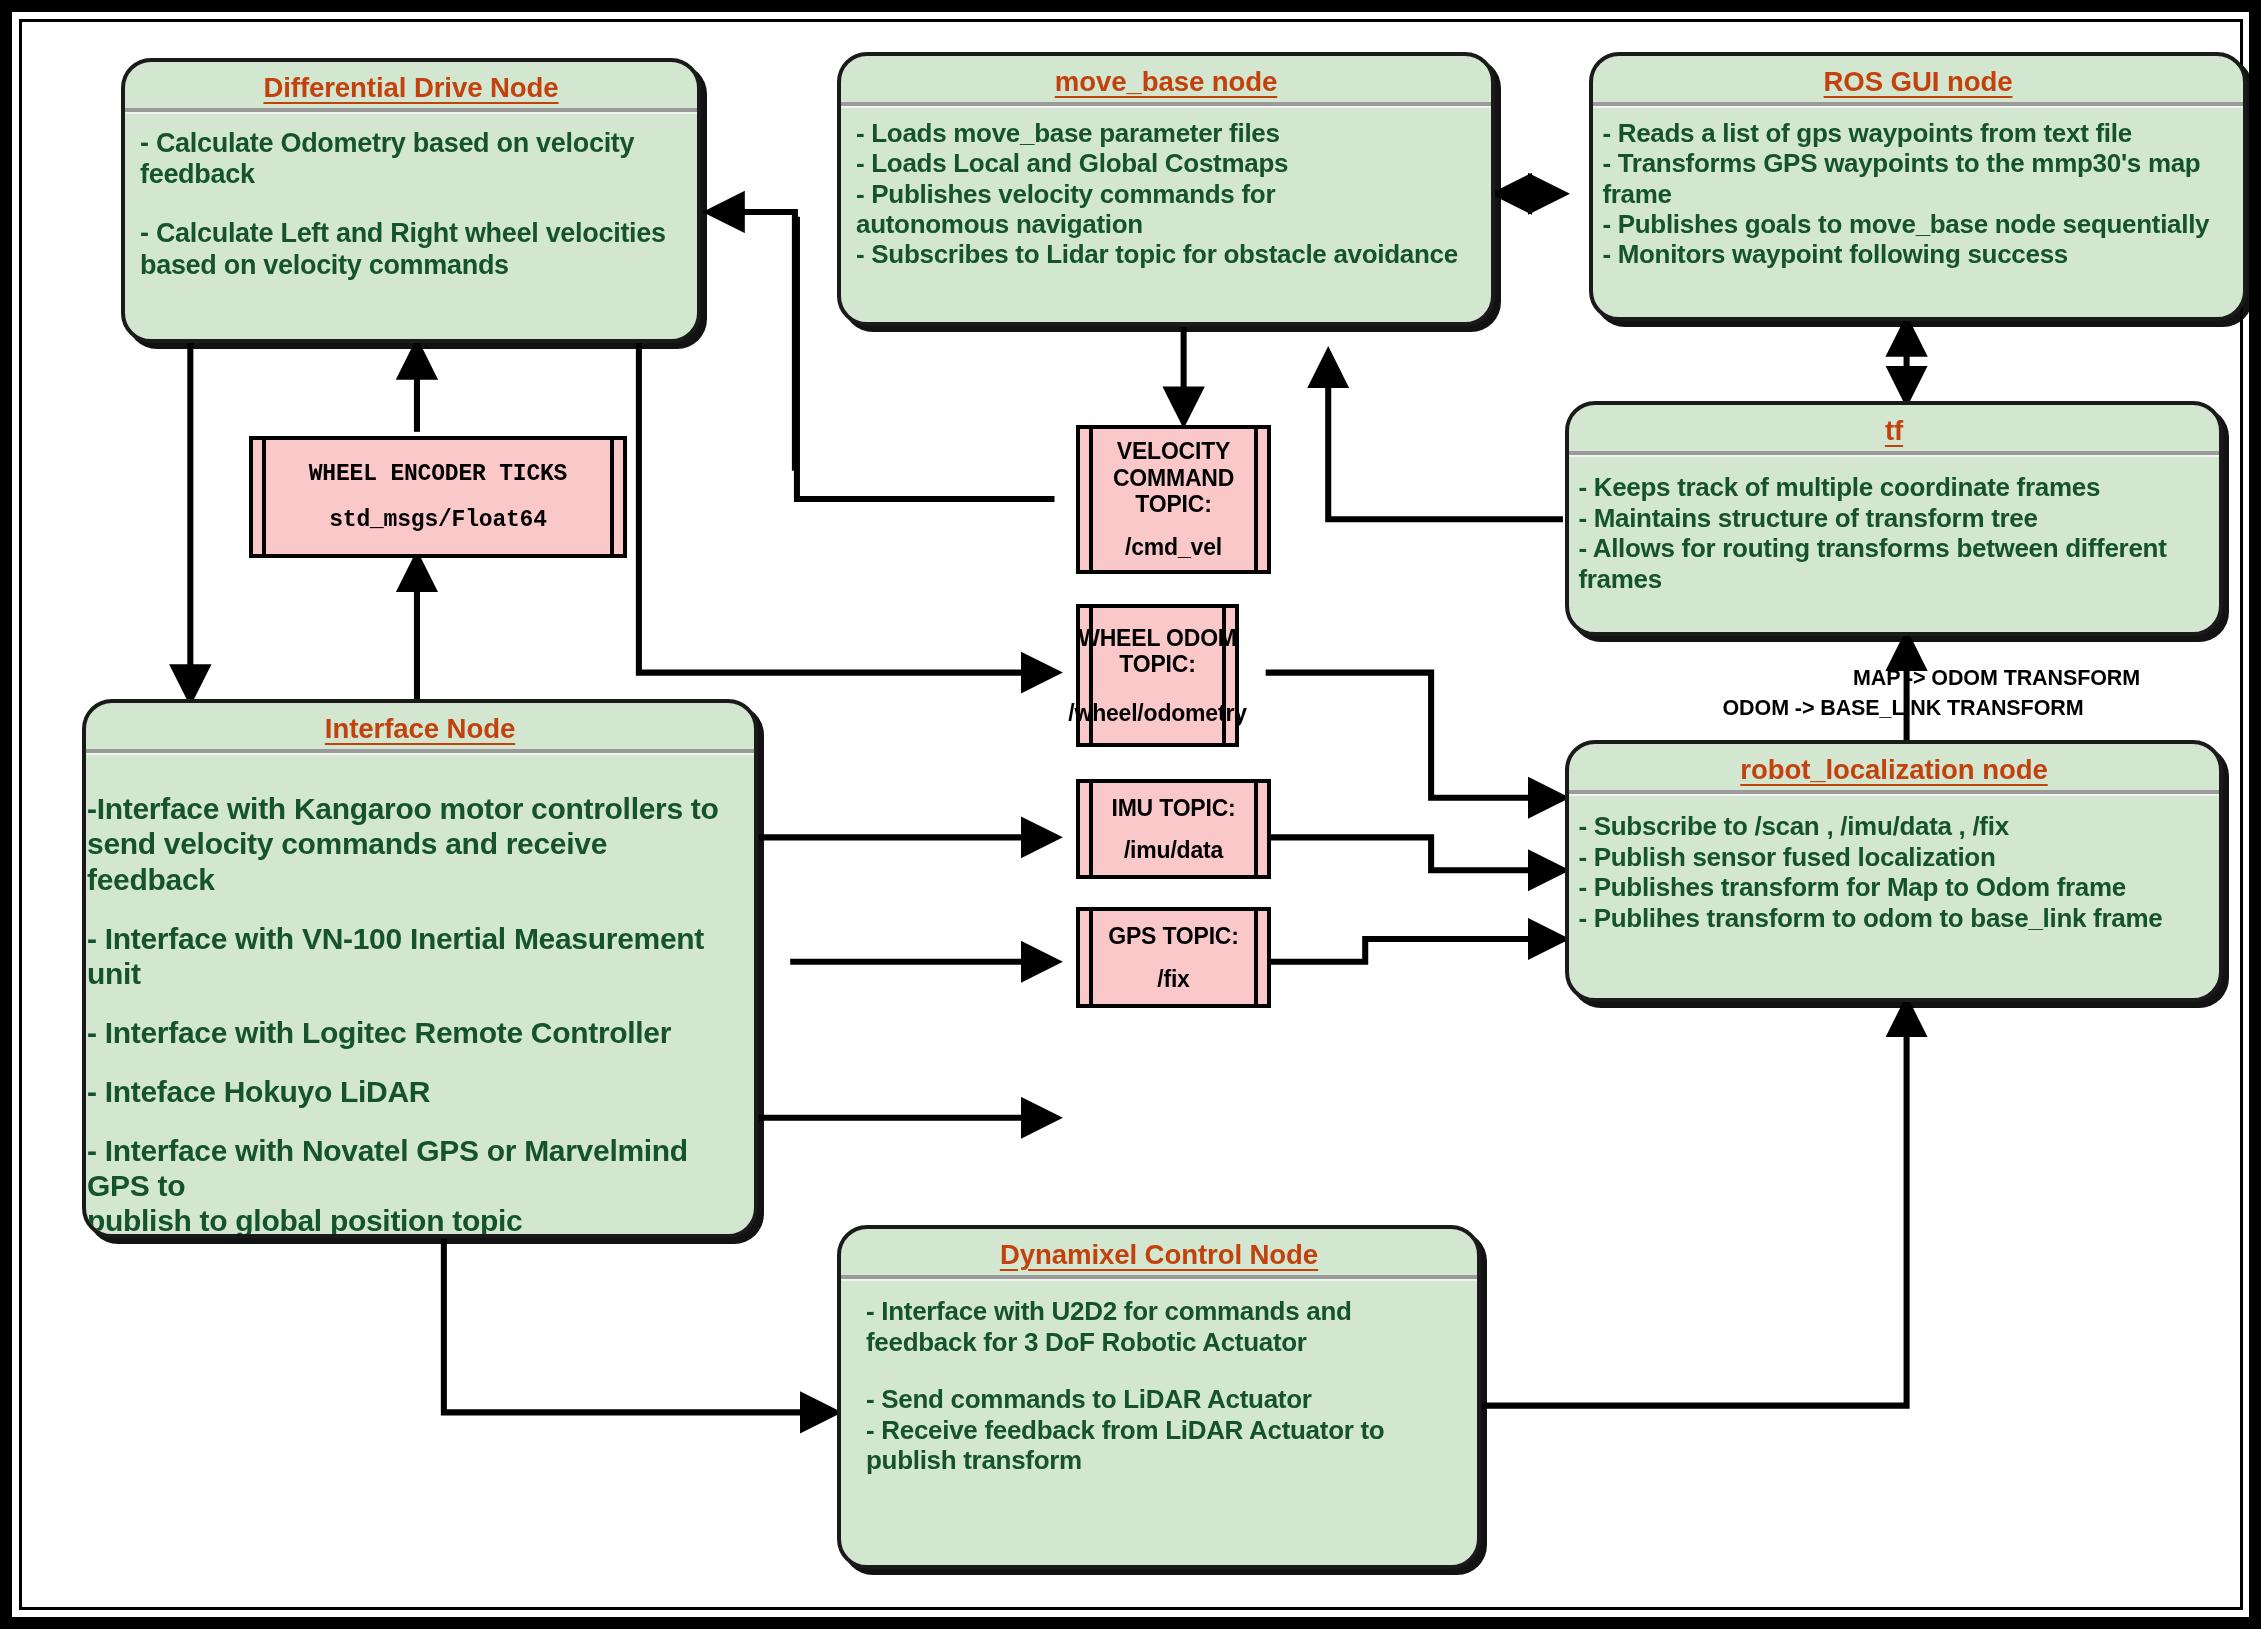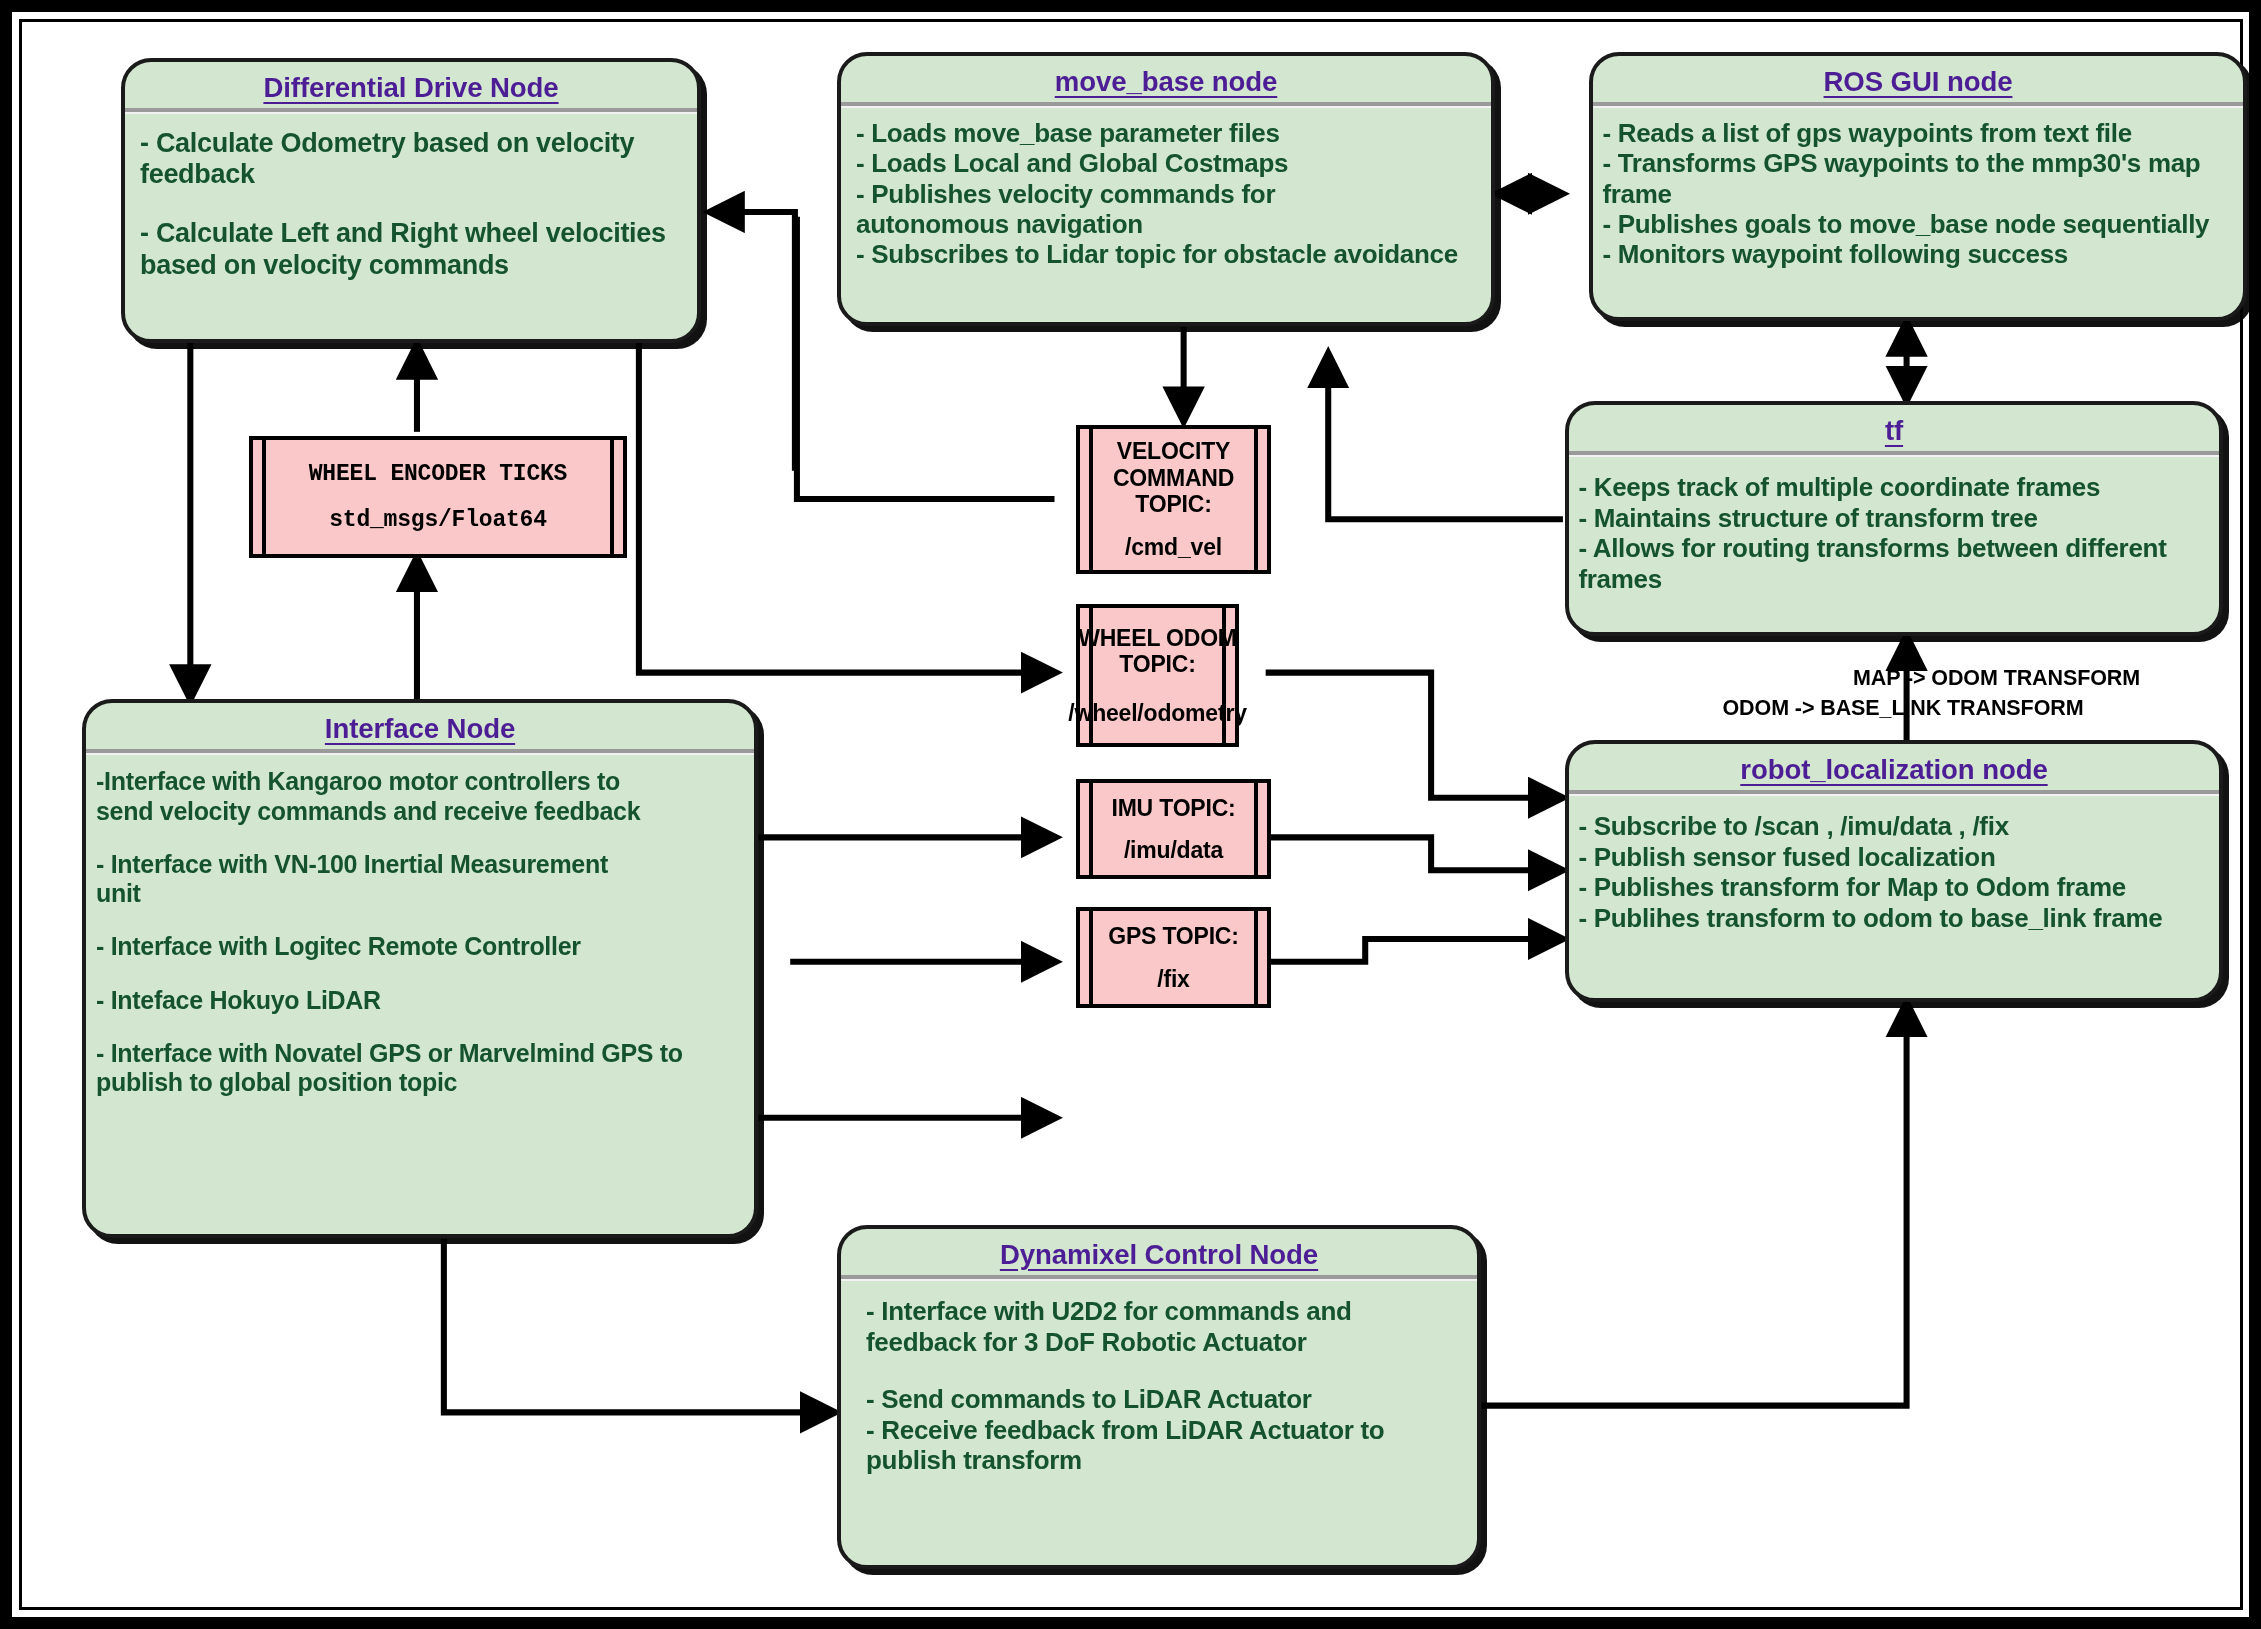--- a/index.html
+++ b/index.html
@@ -51,21 +51,21 @@
     border-radius: 30px;
     box-shadow: 6px 6px 0 0 rgba(0,0,0,0.93);
     display: flex;
     flex-direction: column;
     overflow: hidden;
   }
   .node-title {
     text-align: center;
     font-weight: bold;
     font-size: 27.6px;
-    color: #4c1d95;
+    color: #c2410c;
     text-decoration: underline;
     text-underline-offset: 4.7px;
     padding-top: 12px;
     padding-bottom: 5.4px;
     line-height: 1.05;
     letter-spacing: -0.1px;
   }
   .node-divider {
     height: 4px;
     background: #9a9a9a;
@@ -236,21 +236,21 @@
       <p class="line">- Keeps track of multiple coordinate frames</p>
       <p class="line">- Maintains structure of transform tree</p>
       <p class="line">- Allows for routing transforms between different</p>
       <p class="line"> frames</p>
     </div>
   </div>
 
   <div class="node" style="left:82px; top:699px; width:676px; height:539px;">
     <div class="node-title">Interface Node</div>
     <div class="node-divider"></div>
-    <div class="node-body" style="font-size:25px; padding-top:12px; padding-left:10px;">
+    <div class="node-body" style="font-size:30px; padding-top:12px; padding-left:1px;margin-top:24px;">
       <p class="line">-Interface with Kangaroo motor controllers to</p>
       <p class="line">send velocity commands and receive feedback</p>
       <div class="gap" style="height:24px;"></div>
       <p class="line">- Interface with VN-100 Inertial Measurement</p>
       <p class="line">unit</p>
       <div class="gap" style="height:24px;"></div>
       <p class="line">- Interface with Logitec Remote Controller</p>
       <div class="gap" style="height:24px;"></div>
       <p class="line">- Inteface Hokuyo LiDAR</p>
       <div class="gap" style="height:24px;"></div>

